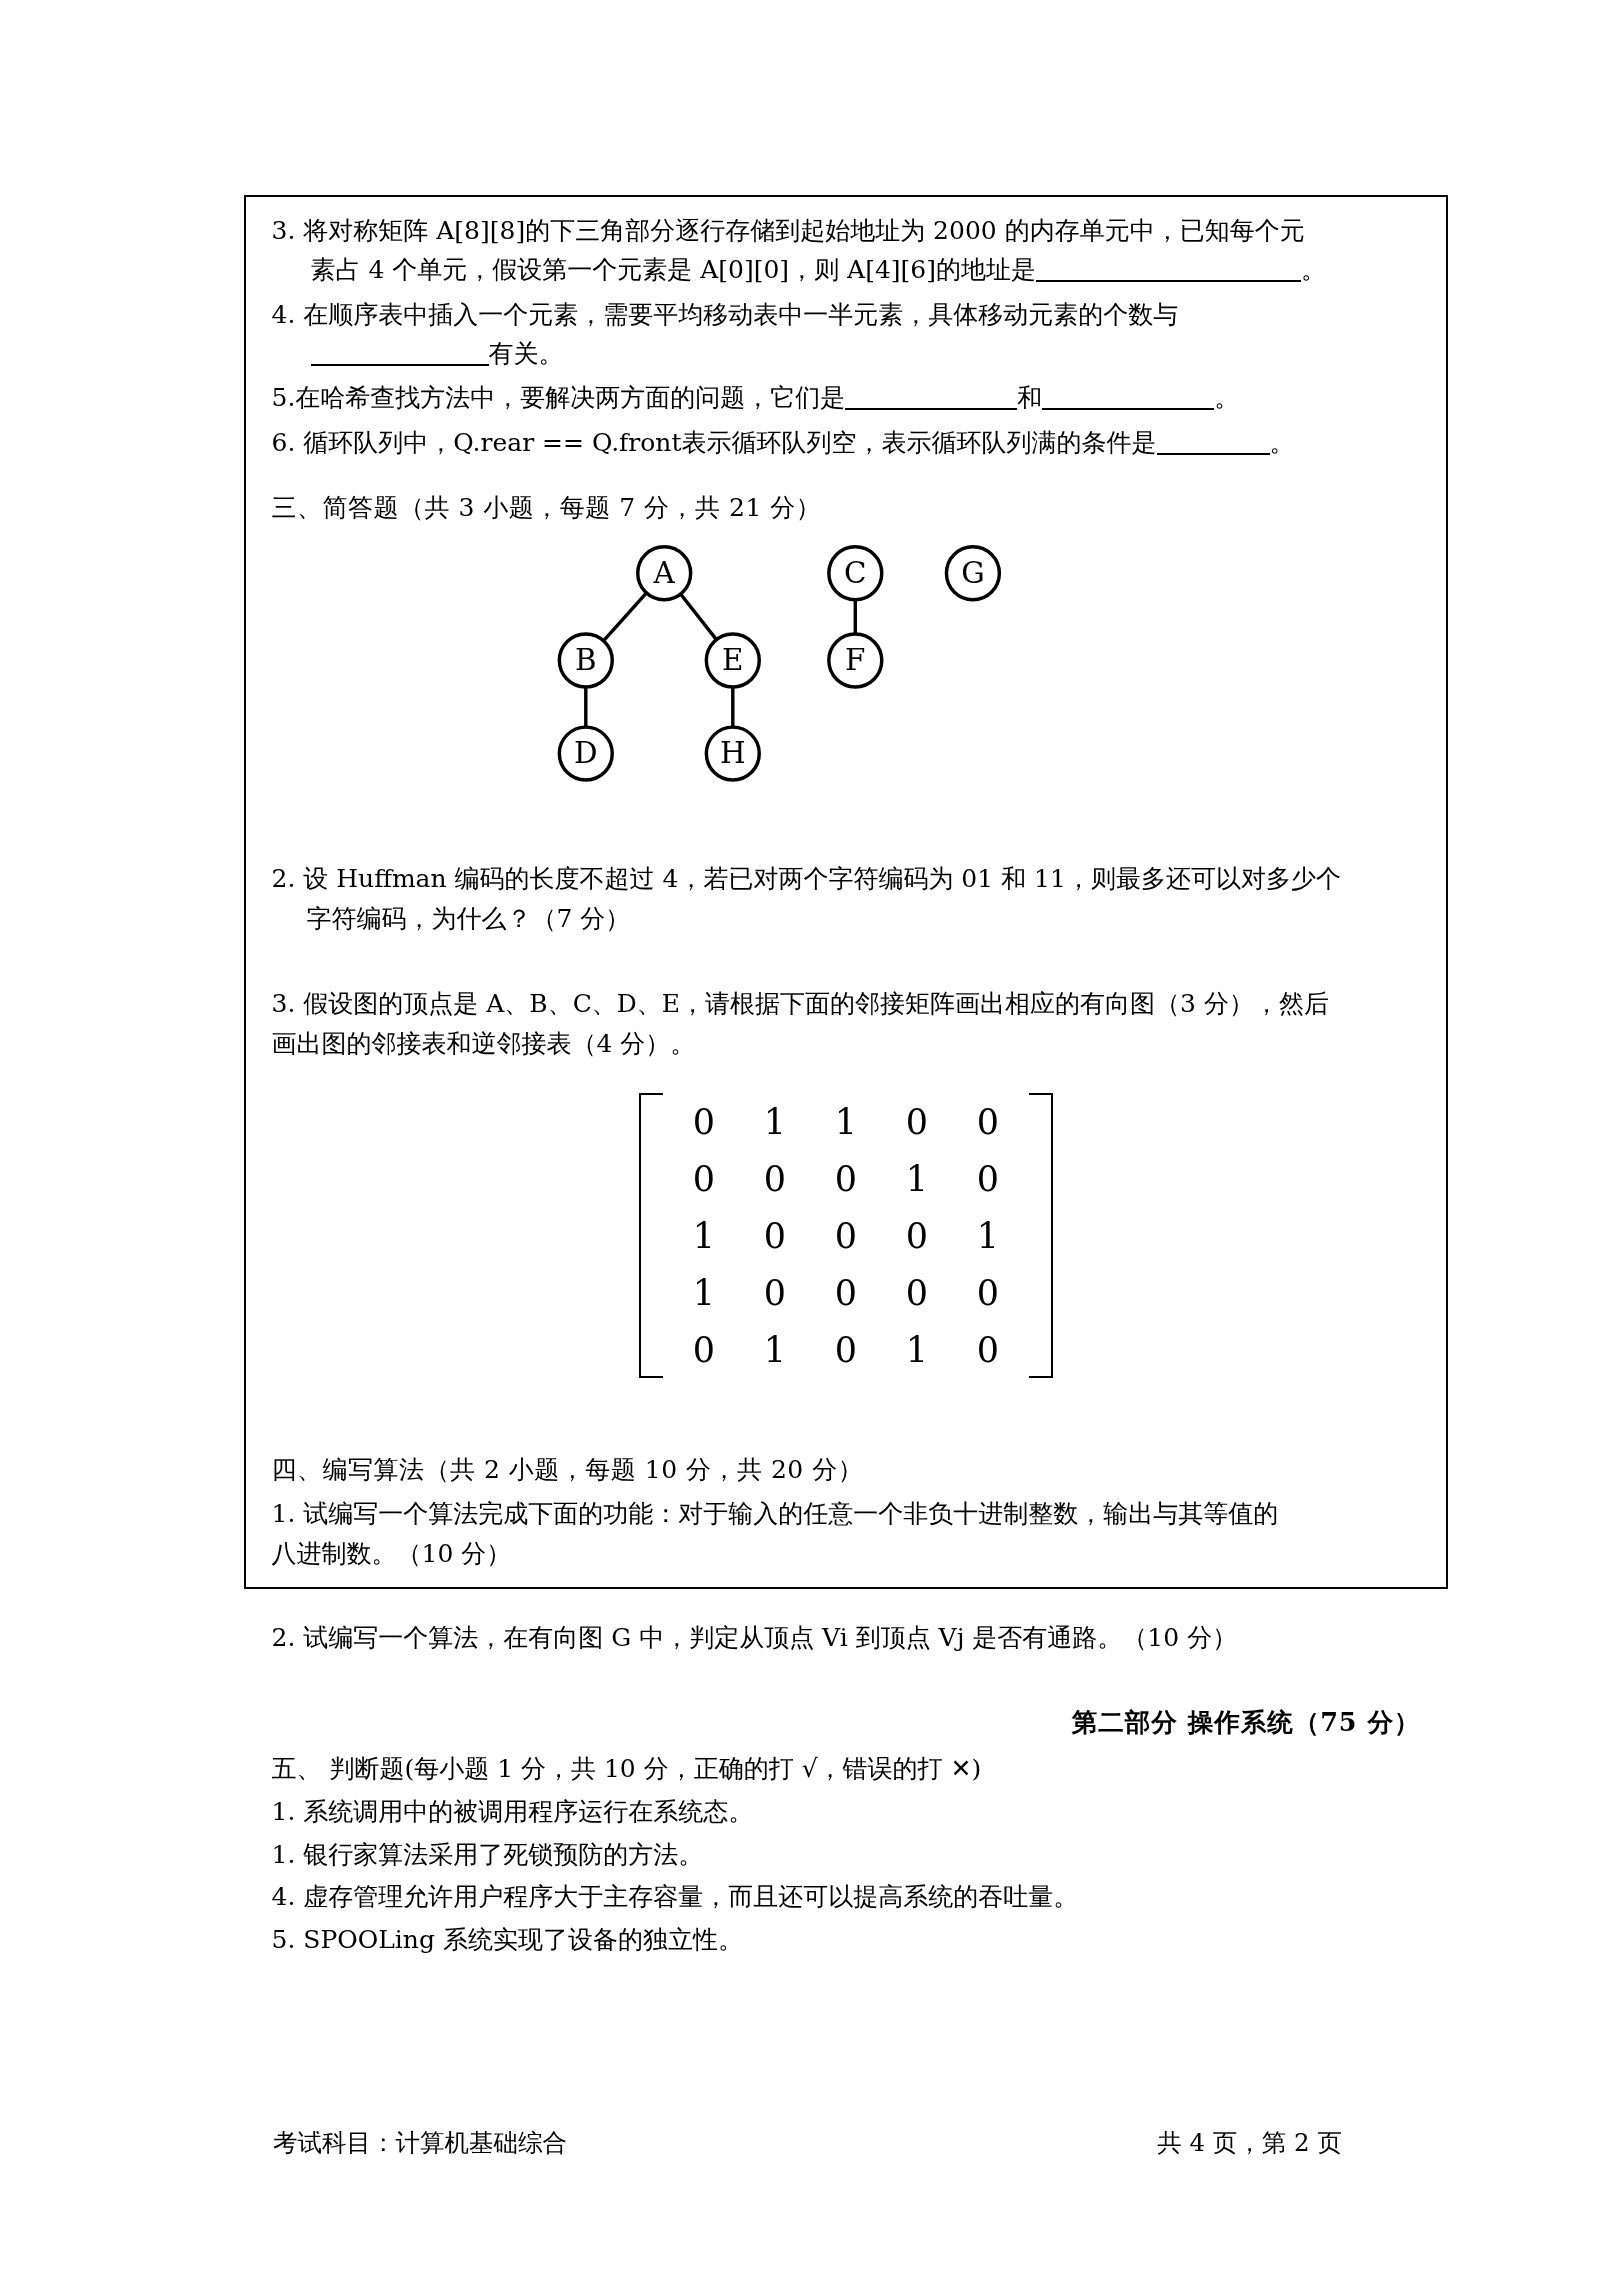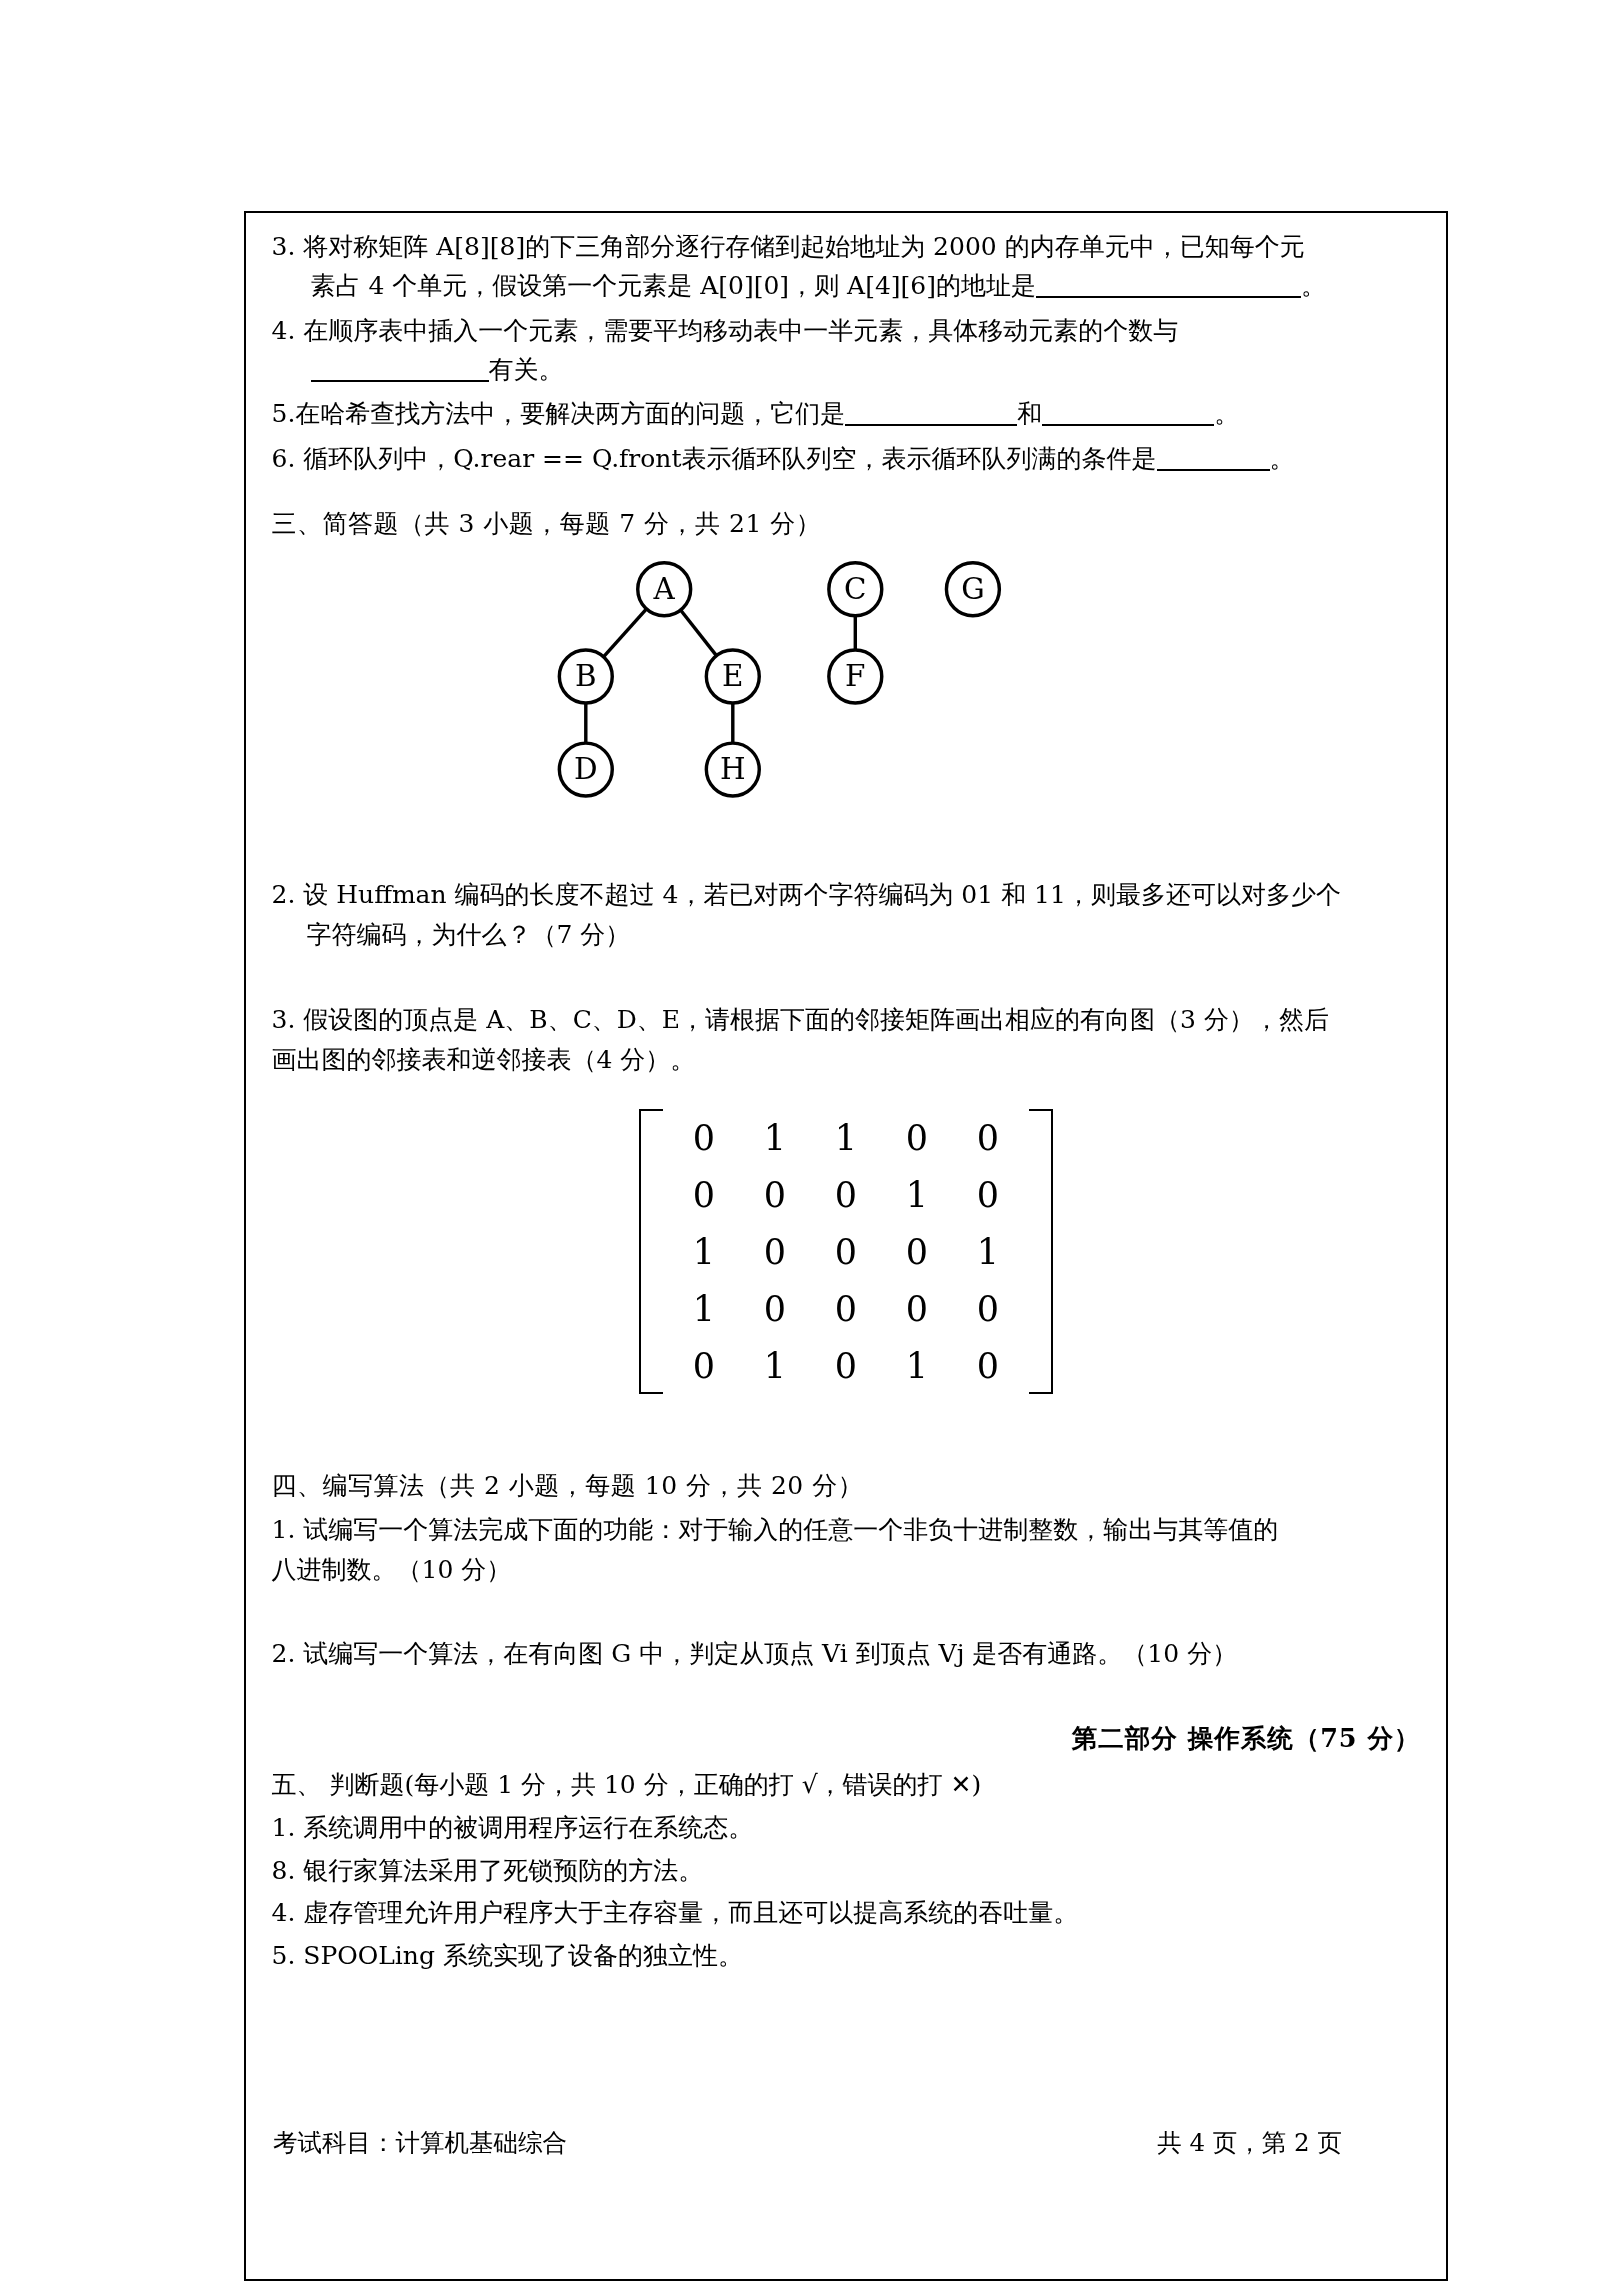--- a/index.html
+++ b/index.html
@@ -13,23 +13,23 @@
     position: relative;
     font-family: "DejaVu Serif", "Liberation Serif", serif;
     color: #000000;
     overflow: hidden;
   }
 
   
   #page-frame {
     position: absolute;
     left: 244px;
-    top: 211px;
+    top: 195px;
     width: 1204px;
-    height: 2070px;
+    height: 1394px;
     border: 2.9px solid #000;
     box-sizing: border-box;
     padding: 13.7px 25.5px 9.8px 25.5px;
   }
 
   .blk { font-size: 25px; line-height: 1.58; }
 
   
   .fill-item {
     position: relative;
@@ -284,21 +284,21 @@
 
   <div class="spacer-md"></div>
 
   <div class="q-line">2. 试编写一个算法，在有向图 G 中，判定从顶点 Vi 到顶点 Vj 是否有通路。（10 分）</div>
 
   <div class="part-title">第二部分 操作系统（75 分）</div>
 
   <div class="tf-item">五、 判断题(每小题 1 分，共 10 分，正确的打 √，错误的打 ✕)</div>
   <div id="tf-list">
       <div class="tf-item">1. 系统调用中的被调用程序运行在系统态。</div>
-      <div class="tf-item">8. 银行家算法采用了死锁预防的方法。</div>
+      <div class="tf-item">1. 银行家算法采用了死锁预防的方法。</div>
       <div class="tf-item">4. 虚存管理允许用户程序大于主存容量，而且还可以提高系统的吞吐量。</div>
       <div class="tf-item">5. SPOOLing 系统实现了设备的独立性。</div>
     </div>
 
 </div>
 
 <div id="footer">
   <span>考试科目：计算机基础综合</span>
   <span class="pages">共  4 页，第 2 页</span>
 </div>

